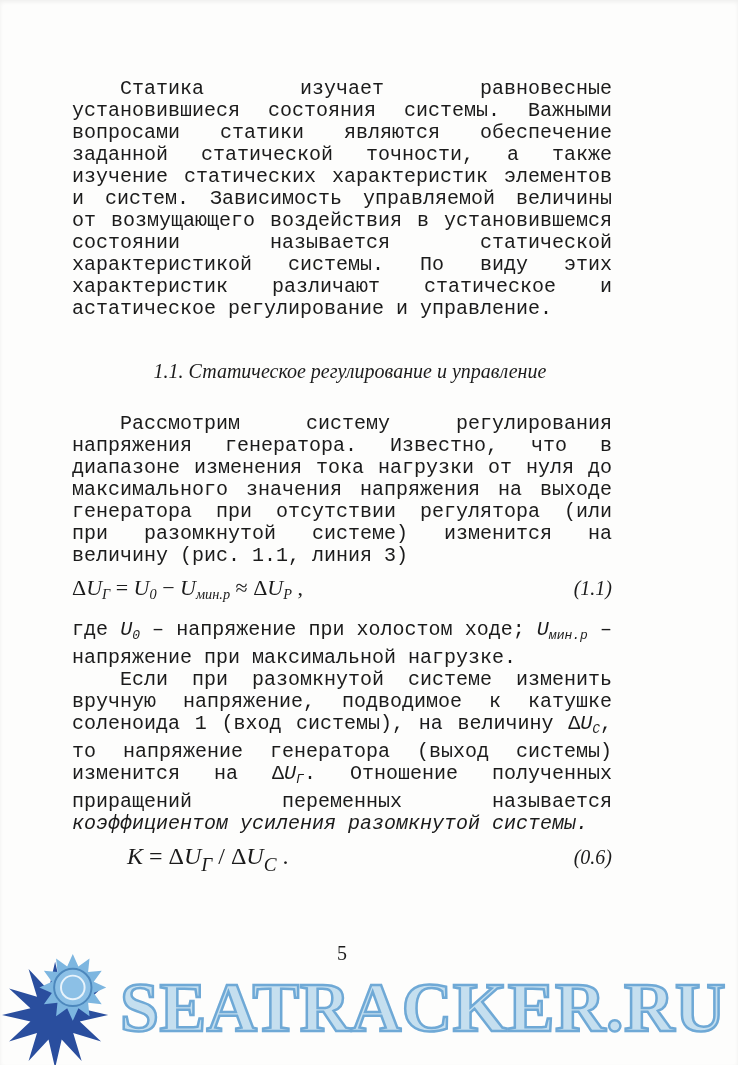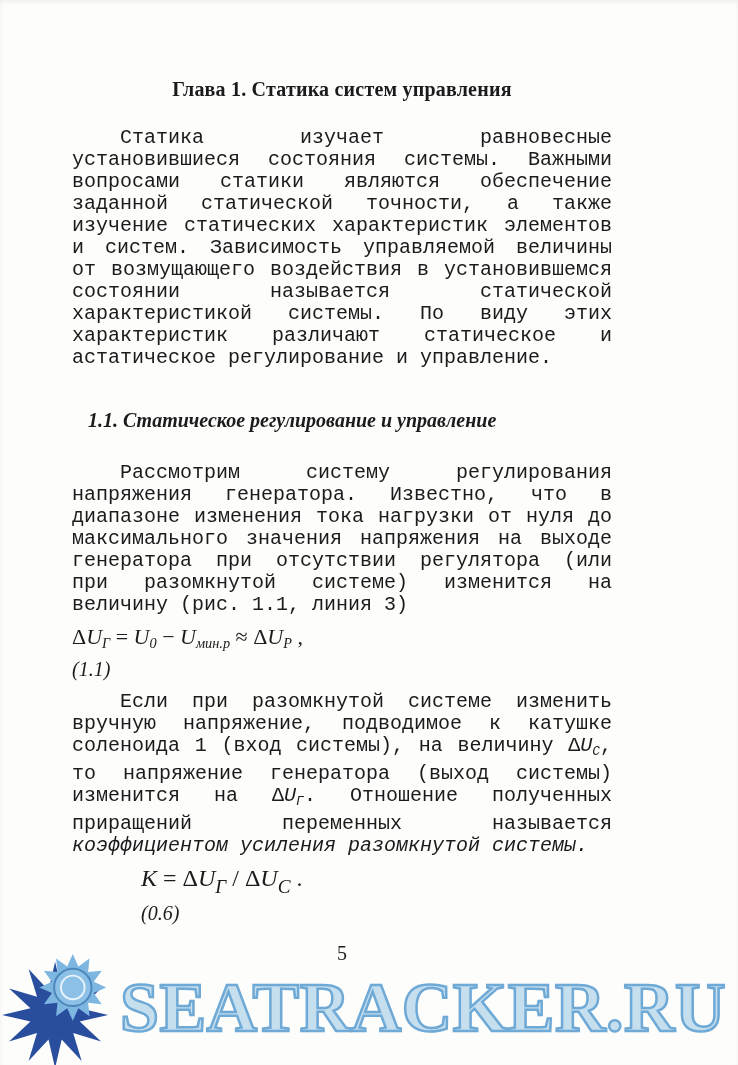--- a/index.html
+++ b/index.html
@@ -18,30 +18,29 @@
     font-size:20px;font-weight:bold;font-style:normal;
     text-align:center;margin:0 0 26px 0;letter-spacing:0.2px;
   }
   p.body{
     margin:0;font-size:20px;line-height:22px;
     text-align:justify;
     font-family:Liberation Mono, monospace;
   }
   .ind{text-indent:48px;}
   h2.section{
-    font-size:20px;font-weight:bold;font-style:italic;
-    margin:40px 0 30px 0;padding-left:16px;text-align:left;
+    font-size:20px;font-weight:normal;font-style:italic;
+    margin:40px 0 30px 0;padding-left:16px;text-align:center;
   }
   .eq-row{
     display:flex;justify-content:space-between;align-items:baseline;
     margin:6px 0 10px 0;
-    flex-direction:column;
   }
   .formula{font-size:22px;line-height:30px;white-space:nowrap;}
-  .formula.f12{font-size:24px;margin-left:69px;}
+  .formula.f12{font-size:24px;margin-left:55px;}
   .eq-num{font-size:20px;font-style:italic;}
   .where{line-height:30px;}
   
   .sg-n{font-style:normal;}
   .sg-var{font-style:italic;}
   .sg-i{font-style:italic;}
   .sg-sub{font-style:italic;font-size:0.65em;vertical-align:-0.3em;}
   .f12 .sg-sub{font-size:0.8em;vertical-align:-0.38em;}
   .page-number{
     position:absolute;top:942px;left:72px;width:540px;
@@ -65,33 +64,33 @@
     line-height:1;
     transform:translateY(-4px);
   }
 </style>
 </head>
 <body>
 
 <div class="page">
   <div class="content">
 
-    <h1 class="chapter">Глава 1. Статика систем управления</h1>
 
     <p class="body ind">Статика изучает равновесные установившиеся состояния системы. Важными вопросами статики являются обеспечение заданной статической точности, а также изучение статических характеристик элементов и систем. Зависимость управляемой величины от возмущающего воздействия в установившемся состоянии называется статической характеристикой системы. По виду этих характеристик различают статическое и астатическое регулирование и управление.</p>
 
     <h2 class="section">1.1. Статическое регулирование и управление</h2>
 
     <p class="body ind">Рассмотрим систему регулирования напряжения генератора. Известно, что в диапазоне изменения тока нагрузки от нуля до максимального значения напряжения на выходе генератора при отсутствии регулятора (или при разомкнутой системе) изменится на величину (рис. 1.1, линия 3)</p>
 
     <div class="eq-row">
       <span class="formula"><span class="sg-n">Δ</span><span class="sg-var">U</span><span class="sg-sub">Г</span><span class="sg-n"> = </span><span class="sg-var">U</span><span class="sg-sub">0</span><span class="sg-n"> − </span><span class="sg-var">U</span><span class="sg-sub">мин.р</span><span class="sg-n"> ≈ Δ</span><span class="sg-var">U</span><span class="sg-sub">Р</span><span class="sg-n"> ,</span></span>
       <span class="eq-num">(1.1)</span>
     </div>
 
+    <p class="body where"><span class="sg-n">где </span><span class="sg-var">U</span><span class="sg-sub">0</span><span class="sg-n"> – напряжение при холостом ходе; </span><span class="sg-var">U</span><span class="sg-sub">мин.р</span><span class="sg-n"> – напряжение при максимальной нагрузке.</span></p>
 
     <p class="body ind"><span class="sg-n">Если при разомкнутой системе изменить вручную напряжение, подводимое к катушке соленоида 1 (вход системы), на величину Δ</span><span class="sg-var">U</span><span class="sg-sub">С</span><span class="sg-n">, то напряжение генератора (выход системы) изменится на Δ</span><span class="sg-var">U</span><span class="sg-sub">Г</span><span class="sg-n">. Отношение полученных приращений переменных называется </span><span class="sg-i">коэффициентом усиления разомкнутой системы.</span></p>
 
     <div class="eq-row">
       <span class="formula f12"><span class="sg-var">K</span><span class="sg-n"> = Δ</span><span class="sg-var">U</span><span class="sg-sub">Г</span><span class="sg-n"> / Δ</span><span class="sg-var">U</span><span class="sg-sub">С</span><span class="sg-n"> .</span></span>
       <span class="eq-num">(0.6)</span>
     </div>
 
   </div>
 

